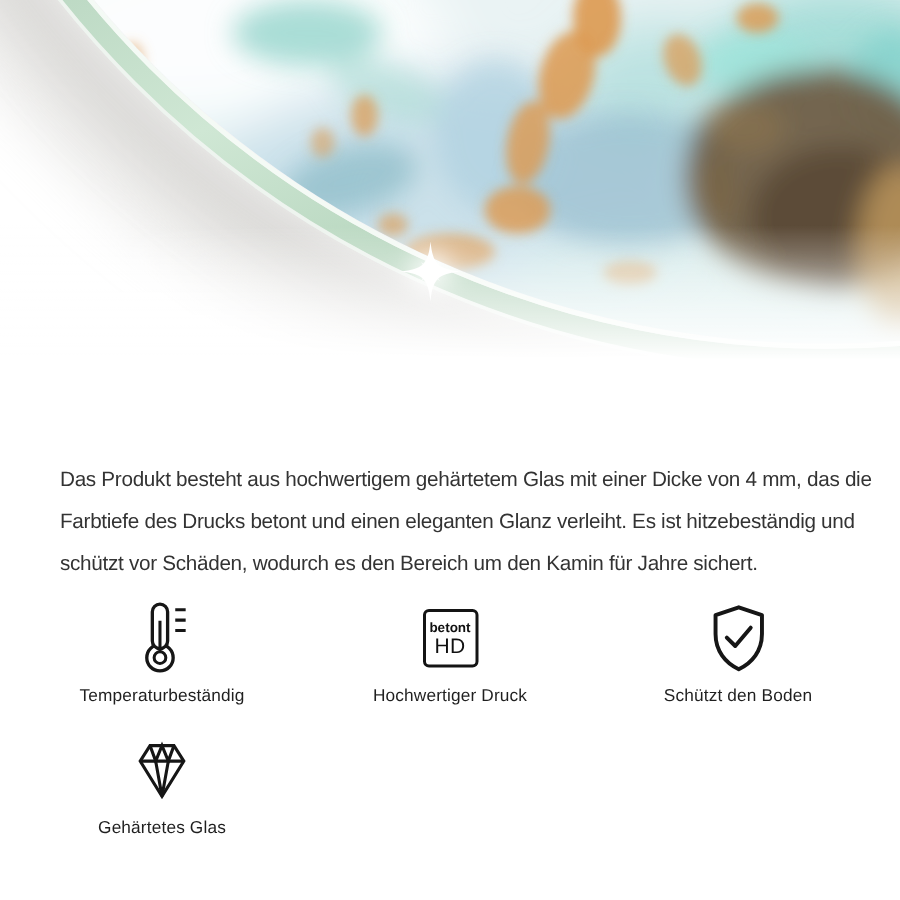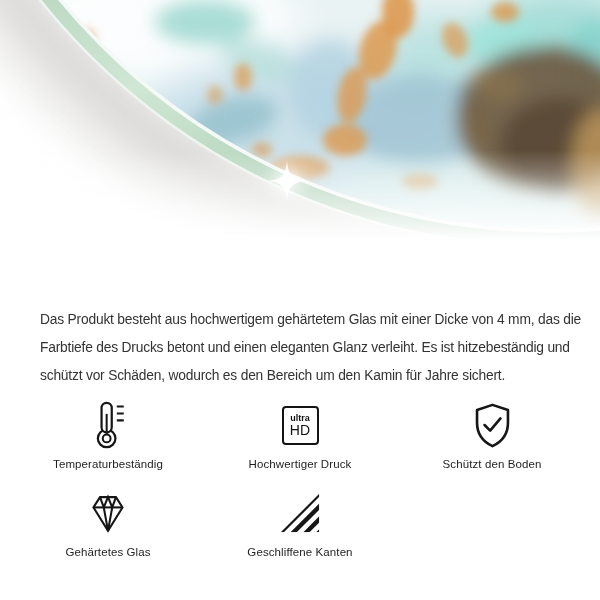--- a/index.html
+++ b/index.html
@@ -148,21 +148,21 @@
           <circle cx="20" cy="41.5" r="4.2" fill="#ffffff" stroke-width="2.2"></circle>
           <path d="M31,7 H38.5 M31,14.5 H38.5 M31,22 H38.5" stroke-width="2.2"></path>
         </svg>
       </div>
       <div class="f-label">Temperaturbeständig</div>
     </div>
 
     <div class="feature">
       <div class="icon-box">
         <div class="uhd-badge">
-          <span class="uhd-top">ultra</span>
+          <span class="uhd-top">betont</span>
           <span class="uhd-bottom">HD</span>
         </div>
       </div>
       <div class="f-label">Hochwertiger Druck</div>
     </div>
 
     <div class="feature">
       <div class="icon-box">
         <svg width="45" height="49" viewBox="0 0 48 52" fill="none" stroke="#161616">
           <path d="M24,4 L40.5,9.5 V23 C40.5,35 33.5,43.5 24,48 C14.5,43.5 7.5,35 7.5,23 V9.5 Z" stroke-width="2.8" stroke-linejoin="round"></path>
@@ -177,34 +177,16 @@
         <svg width="46" height="45" viewBox="0 0 48 48" fill="none" stroke="#161616" stroke-width="2.2" stroke-linejoin="miter">
           <path d="M8.5,17.5 L15.5,6.5 H32.5 L39.5,17.5 L24,42.5 Z"></path>
           <path d="M8.5,17.5 H39.5"></path>
           <path d="M15.5,6.5 L19.5,17.5 L24,6.5 L28.5,17.5 L32.5,6.5"></path>
           <path d="M19.5,17.5 L24,42.5 M28.5,17.5 L24,42.5"></path>
         </svg>
       </div>
       <div class="f-label">Gehärtetes Glas</div>
     </div>
 
-    <div class="feature">
-      <div class="icon-box">
-        <svg width="44" height="44" viewBox="0 0 48 48">
-          <defs>
-              <clipPath id="triClip">
-                <path d="M3,45 L45,3 L45,45 Z"></path>
-              </clipPath>
-            </defs>
-          <g clip-path="url(#triClip)" stroke="#161616" stroke-width="4.8">
-            <line x1="0" y1="48" x2="48" y2="0"></line>
-            <line x1="14" y1="48" x2="62" y2="0"></line>
-            <line x1="28" y1="48" x2="76" y2="0"></line>
-            <line x1="42" y1="48" x2="90" y2="0"></line>
-          </g>
-        </svg>
-      </div>
-      <div class="f-label">Geschliffene Kanten</div>
-    </div>
 
 
   </div>
 </div>
 
 </body></html>

